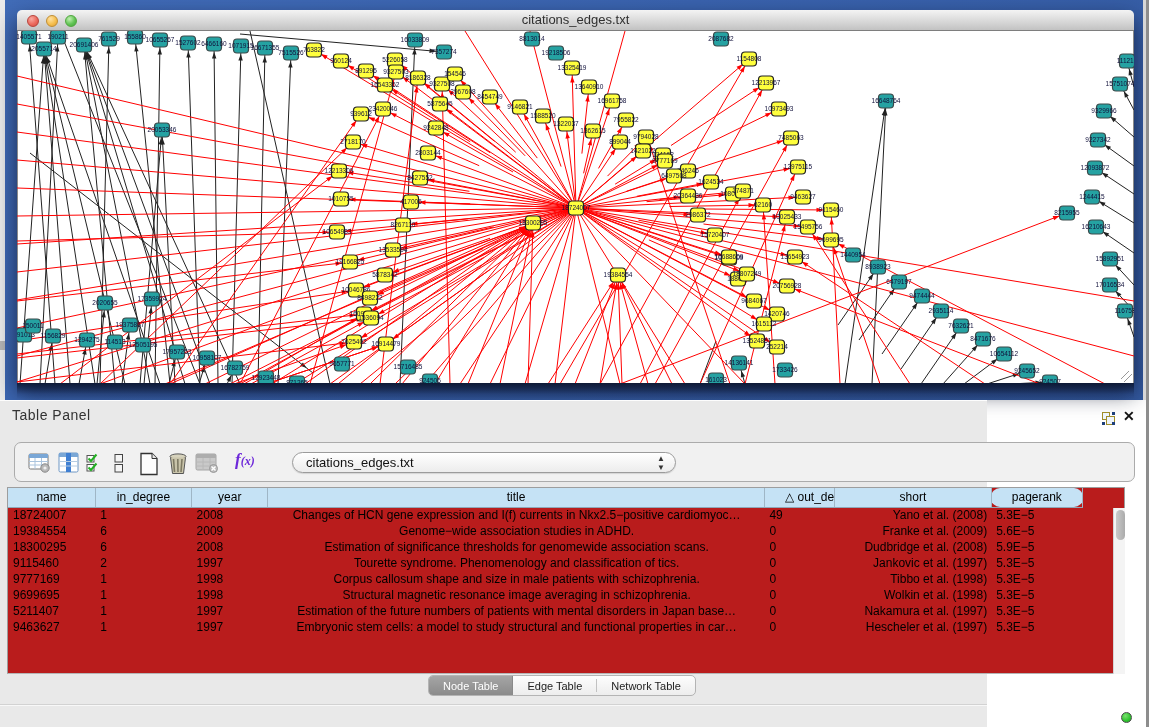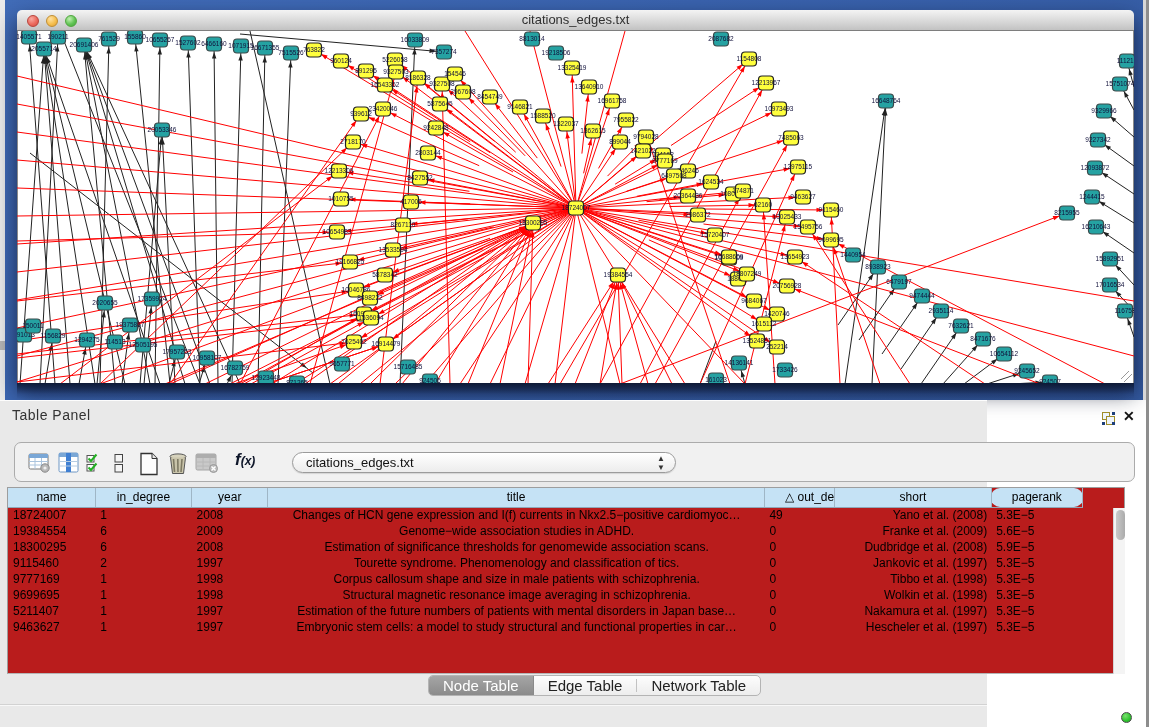--- a/index.html
+++ b/index.html
@@ -35,21 +35,21 @@
 table { border-collapse:collapse; table-layout:fixed; width:1075px; font-size:12px; color:#000; }
 th { background:#c5e2f5; font-weight:normal; font-size:12px; height:19px; border-right:1px solid #9fb6c6;
   border-bottom:1px solid #8fa8b8; overflow:hidden; white-space:nowrap; }
 td { height:16px; padding:0 4px 0 5px; overflow:hidden; white-space:nowrap; }
 .c1 { width:87px; } .c2 { width:96px; } .c3 { width:76px; } .c4 { width:495px;text-align:center; }
 .c5 { width:70px; } .c6 { width:156px; } .c7 { width:91px;border-radius:9px; }
 td.c6 { text-align:right; }
 #vscroll { position:absolute; left:1105px; top:20px; width:12px; height:166px; background:#f4f4f4; border-left:1px solid #d5d5d5; }
 #vthumb { position:absolute; left:1.5px; top:2px; width:9px; height:30px; background:linear-gradient(90deg,#c9c9c9,#ababab); border-radius:5px; }
 #tabs { position:absolute; left:428px; top:274px; height:21px; border:1px solid #b4b4b4; border-radius:5px;
-  background:linear-gradient(#fdfdfd,#ededed); font-size:15px; line-height:20px; color:#222;text-align:right; }
+  background:linear-gradient(#fdfdfd,#ededed); font-size:11px; line-height:20px; color:#222;text-align:right; }
 .tab { float:left; padding:0 14px; height:19px; }
 #tabsel { background:linear-gradient(#a5a5a5,#8b8b8b); color:#fff; border-radius:4px 0 0 4px; border-right:1px solid #8a8a8a; }
 .tsep { float:left; width:1px; height:13px; margin-top:3px; background:#c2c2c2; }
 #mem { position:absolute; right:32px; top:326px; font-size:15px; color:#222; }
 #memdot { position:absolute; left:1121px; top:311px; width:11px; height:11px; border-radius:50%;
   background:radial-gradient(circle at 38% 32%,#7ae06e,#2fc32f 60%,#23a823); border:1px solid #4a4a4a; }
 #groove { position:absolute; left:0; top:303px; width:100%; height:2px; border-top:1px solid #d2d2d2; border-bottom:1px solid #f8f8f8; }
 </style></head>
 <body>
 <div id="desk"></div>
@@ -792,21 +792,21 @@
     <svg class="ticon" style="left:180px" width="24" height="22" viewBox="0 0 24 22">
         <rect x="1" y="2" width="20" height="16" rx="1.5" fill="#c9c9c9" stroke="#a5a5a5"></rect>
         <rect x="1" y="2" width="20" height="4" fill="#adadad"></rect>
         <line x1="1" y1="10" x2="21" y2="10" stroke="#b8b8b8"></line>
         <line x1="1" y1="14" x2="21" y2="14" stroke="#b8b8b8"></line>
         <line x1="8" y1="6" x2="8" y2="18" stroke="#b8b8b8"></line>
         <line x1="15" y1="6" x2="15" y2="18" stroke="#b8b8b8"></line>
         <circle cx="18.5" cy="16.5" r="4" fill="#bbb" stroke="#999"></circle>
         <path d="M16.5 14.5 l4 4 M20.5 14.5 l-4 4" stroke="#fff" stroke-width="1.4"></path>
       </svg>
-    <div class="ticon" style="left:220px;top:7px;font-family:Liberation Sans, sans-serif;font-style:italic;font-size:17px;color:#0f172a;font-weight:bold">f<span style="font-size:12px">(x)</span></div>
+    <div class="ticon" style="left:220px;top:7px;font-family:Liberation Serif, serif;font-style:italic;font-size:17px;color:#6d28d9;font-weight:bold">f<span style="font-size:12px">(x)</span></div>
     <div id="dropdown">citations_edges.txt<div id="ddarr">▲<br>▼</div></div>
   </div>
   <div id="tbl">
    <table>
     <tbody>
           <tr>
             <th class="c1">name</th>
             <th class="c2">in_degree</th>
             <th class="c3">year</th>
             <th class="c4">title</th>

